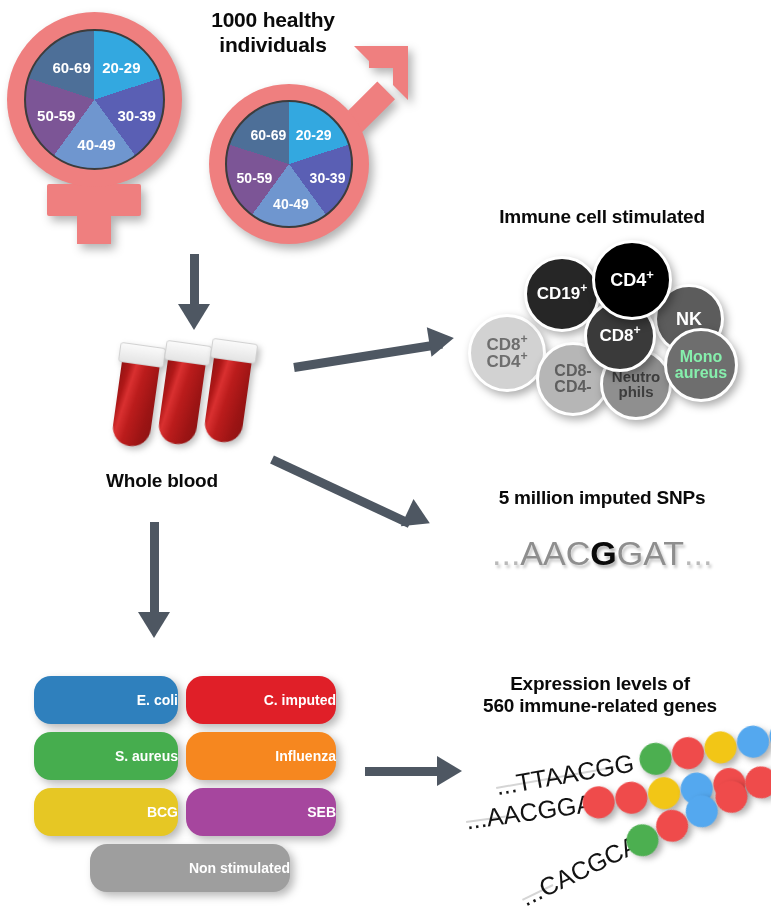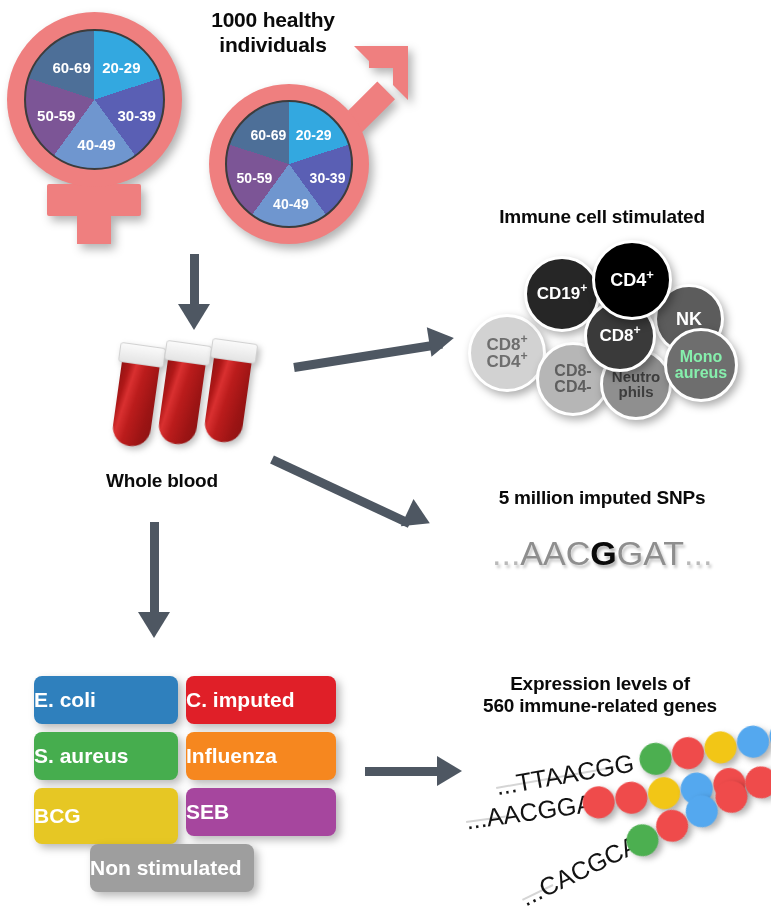--- a/index.html
+++ b/index.html
@@ -56,22 +56,22 @@
   
   .snp-row{position:absolute;white-space:nowrap;
            font-family:"Liberation Sans","DejaVu Sans",sans-serif;
            font-size:34px;letter-spacing:0px;}
   .snp-row span{display:inline-block;}
   .snp-dim{color:#b9b9b9;text-shadow:2px 3px 3px rgba(0,0,0,0.22);}
   .snp-mid{color:#8e8e8e;text-shadow:2px 3px 3px rgba(0,0,0,0.22);}
   .snp-hi{color:#0a0a0a;font-weight:bold;text-shadow:2px 3px 3px rgba(0,0,0,0.30);}
 
   
-  .stimbox{position:absolute;border-radius:8px;color:#ffffff;font-weight:bold;
-           font-size:21px;display:flex;align-items:center;justify-content:flex-start;
+  .stimbox{position:absolute;border-radius:17px;color:#ffffff;font-weight:bold;
+           font-size:14px;display:flex;align-items:center;justify-content:flex-end;
            filter:drop-shadow(4px 4px 4px rgba(0,0,0,0.28));}
 
   
   .strand{position:absolute;transform-origin:0 50%;}
   .strand .seq{position:absolute;white-space:nowrap;font-size:25px;color:#121212;
                left:0;top:50%;transform:translateY(-50%);}
   .bead{position:absolute;border-radius:50%;top:50%;
         filter:drop-shadow(3px 4px 3px rgba(0,0,0,0.30));}
   .strand-rule{position:absolute;height:2px;background:#d5d5d5;left:0;top:50%;}
 </style>
@@ -254,28 +254,28 @@
       <span>C. imputed</span>
     </div>
 
     <div class="stimbox" style="left:0px;top:56px;width:144px;height:48px;background:#46ad4e;">
       <span>S. aureus</span>
     </div>
     <div class="stimbox" style="left:152px;top:56px;width:150px;height:48px;background:#f6871f;">
       <span>Influenza</span>
     </div>
 
-    <div class="stimbox" style="left:0px;top:112px;width:144px;height:56px;background:#e6c724;">
+    <div class="stimbox" style="left:0px;top:112px;width:144px;height:48px;background:#e6c724;">
       <span>BCG</span>
     </div>
     <div class="stimbox" style="left:152px;top:112px;width:150px;height:48px;background:#a6469e;">
       <span>SEB</span>
     </div>
 
-    <div class="stimbox" style="left:56px;top:168px;width:164px;height:48px;background:#9e9e9e;">
+    <div class="stimbox" style="left:56px;top:168px;width:200px;height:48px;background:#9e9e9e;">
       <span>Non stimulated</span>
     </div>
   </div>
 
   <div class="abs">
     <div class="arrow-line" style="left:365px;top:767px;width:78px;height:9px;"></div>
     <div style="position:absolute;left:437px;top:756px;width:0;height:0;
          border-top:15px solid transparent;border-bottom:15px solid transparent;
          border-left:25px solid #4e5762;"></div>
   </div>

